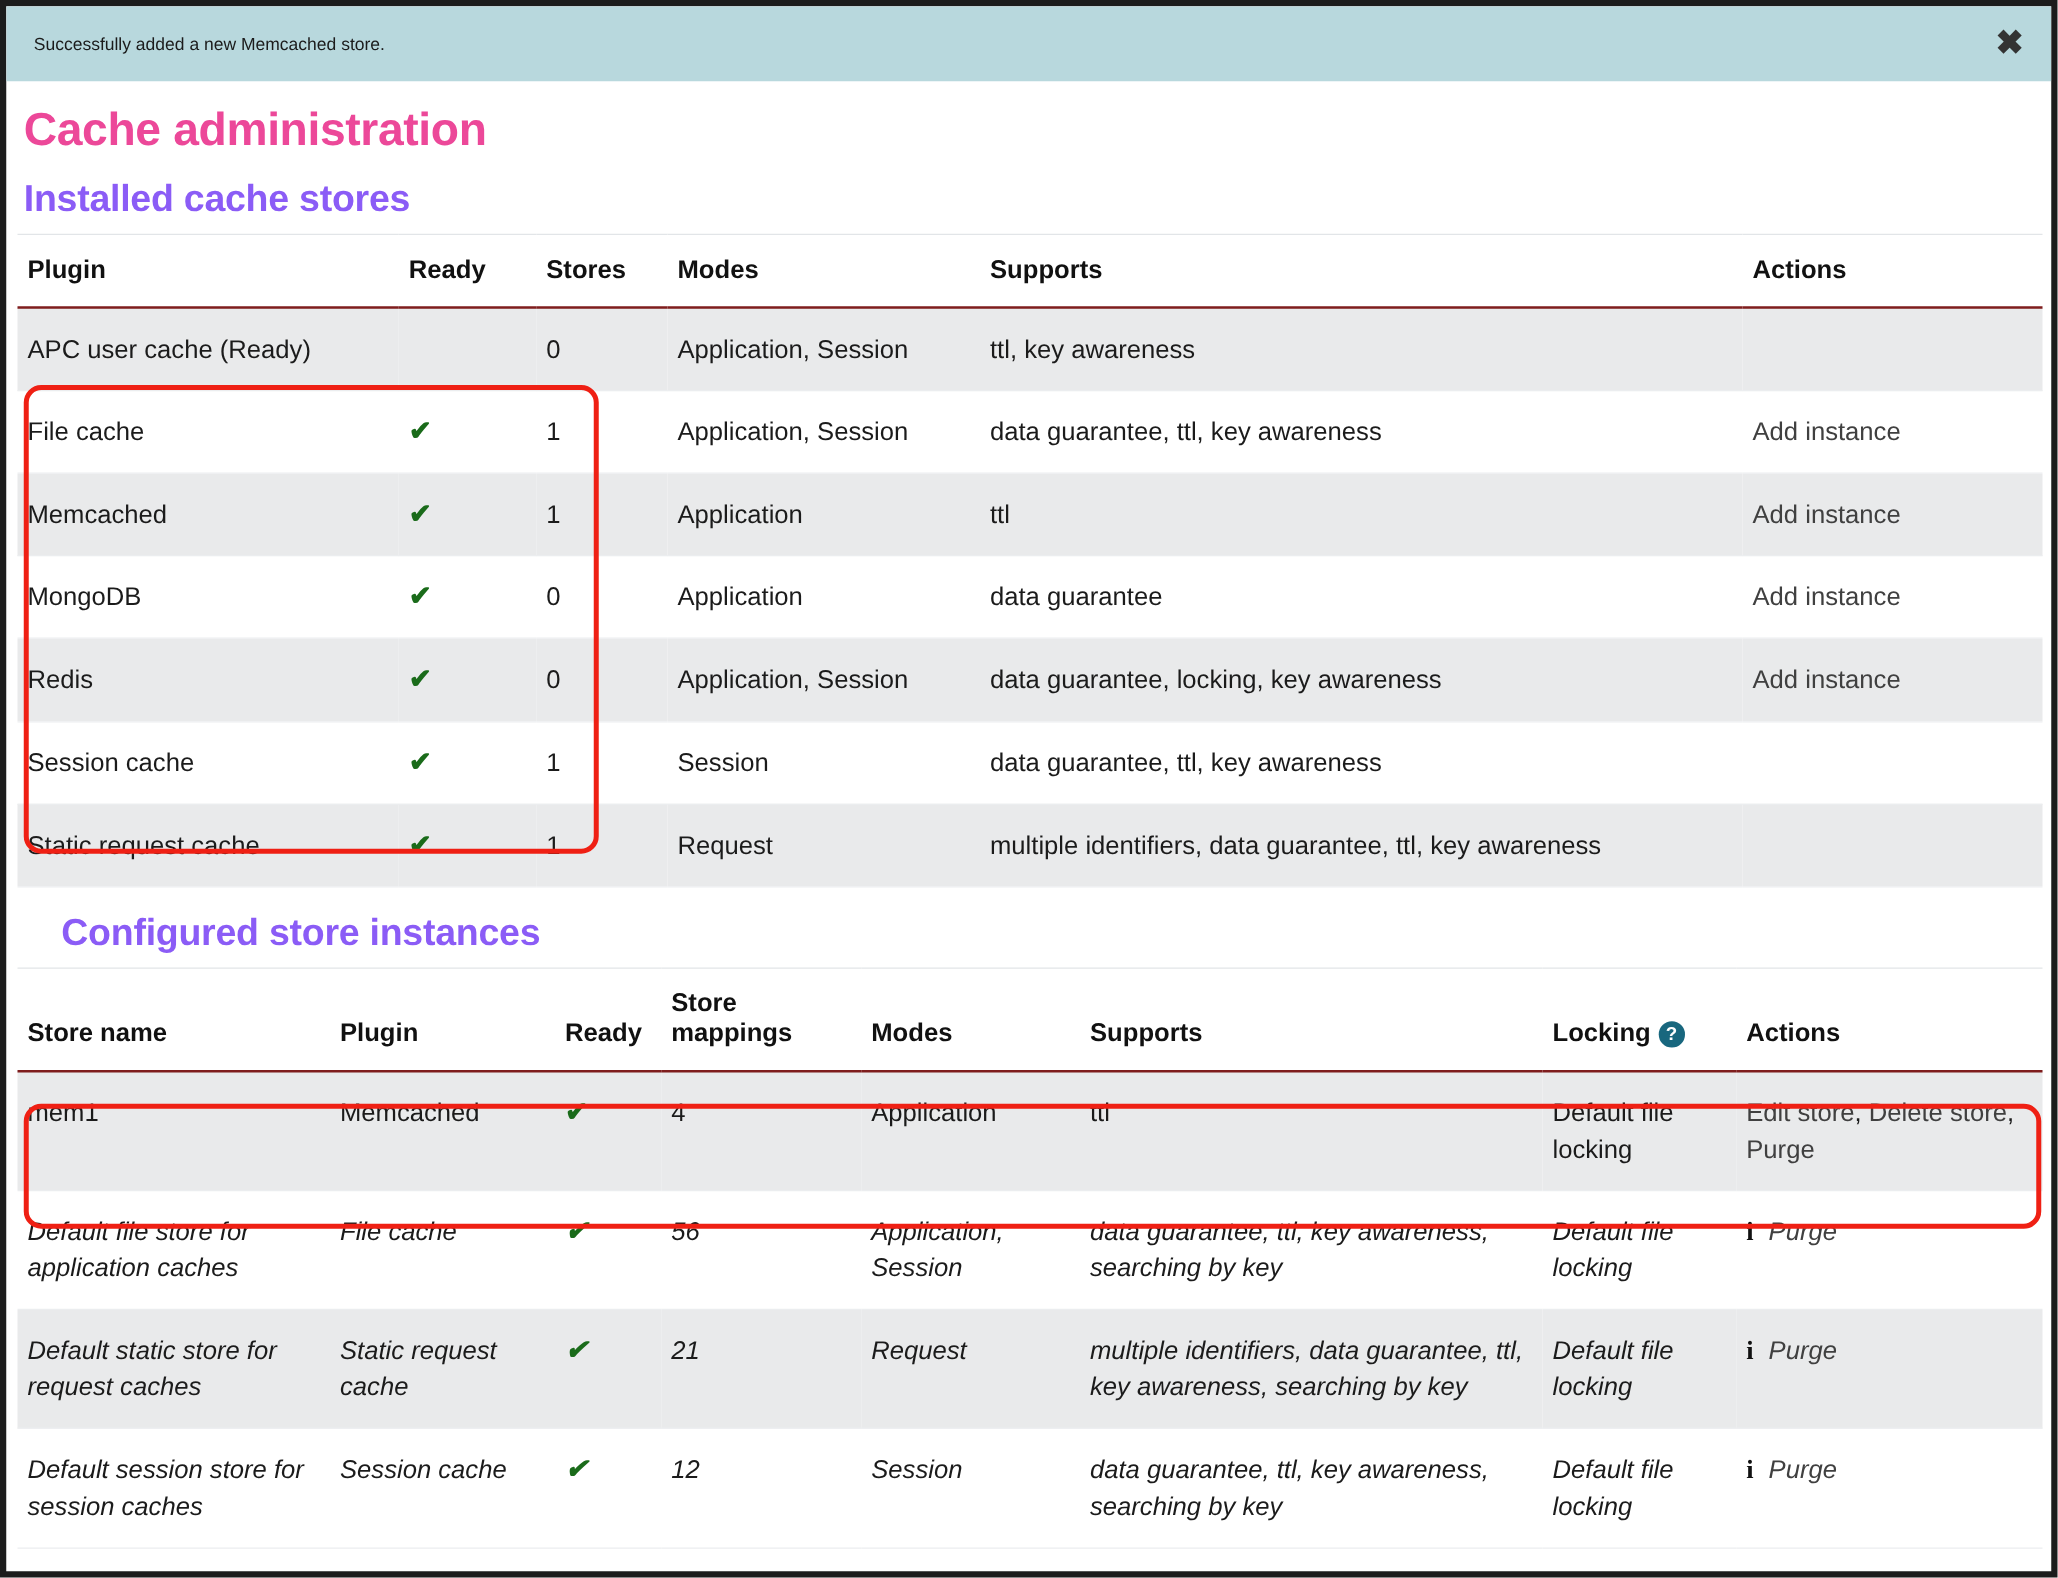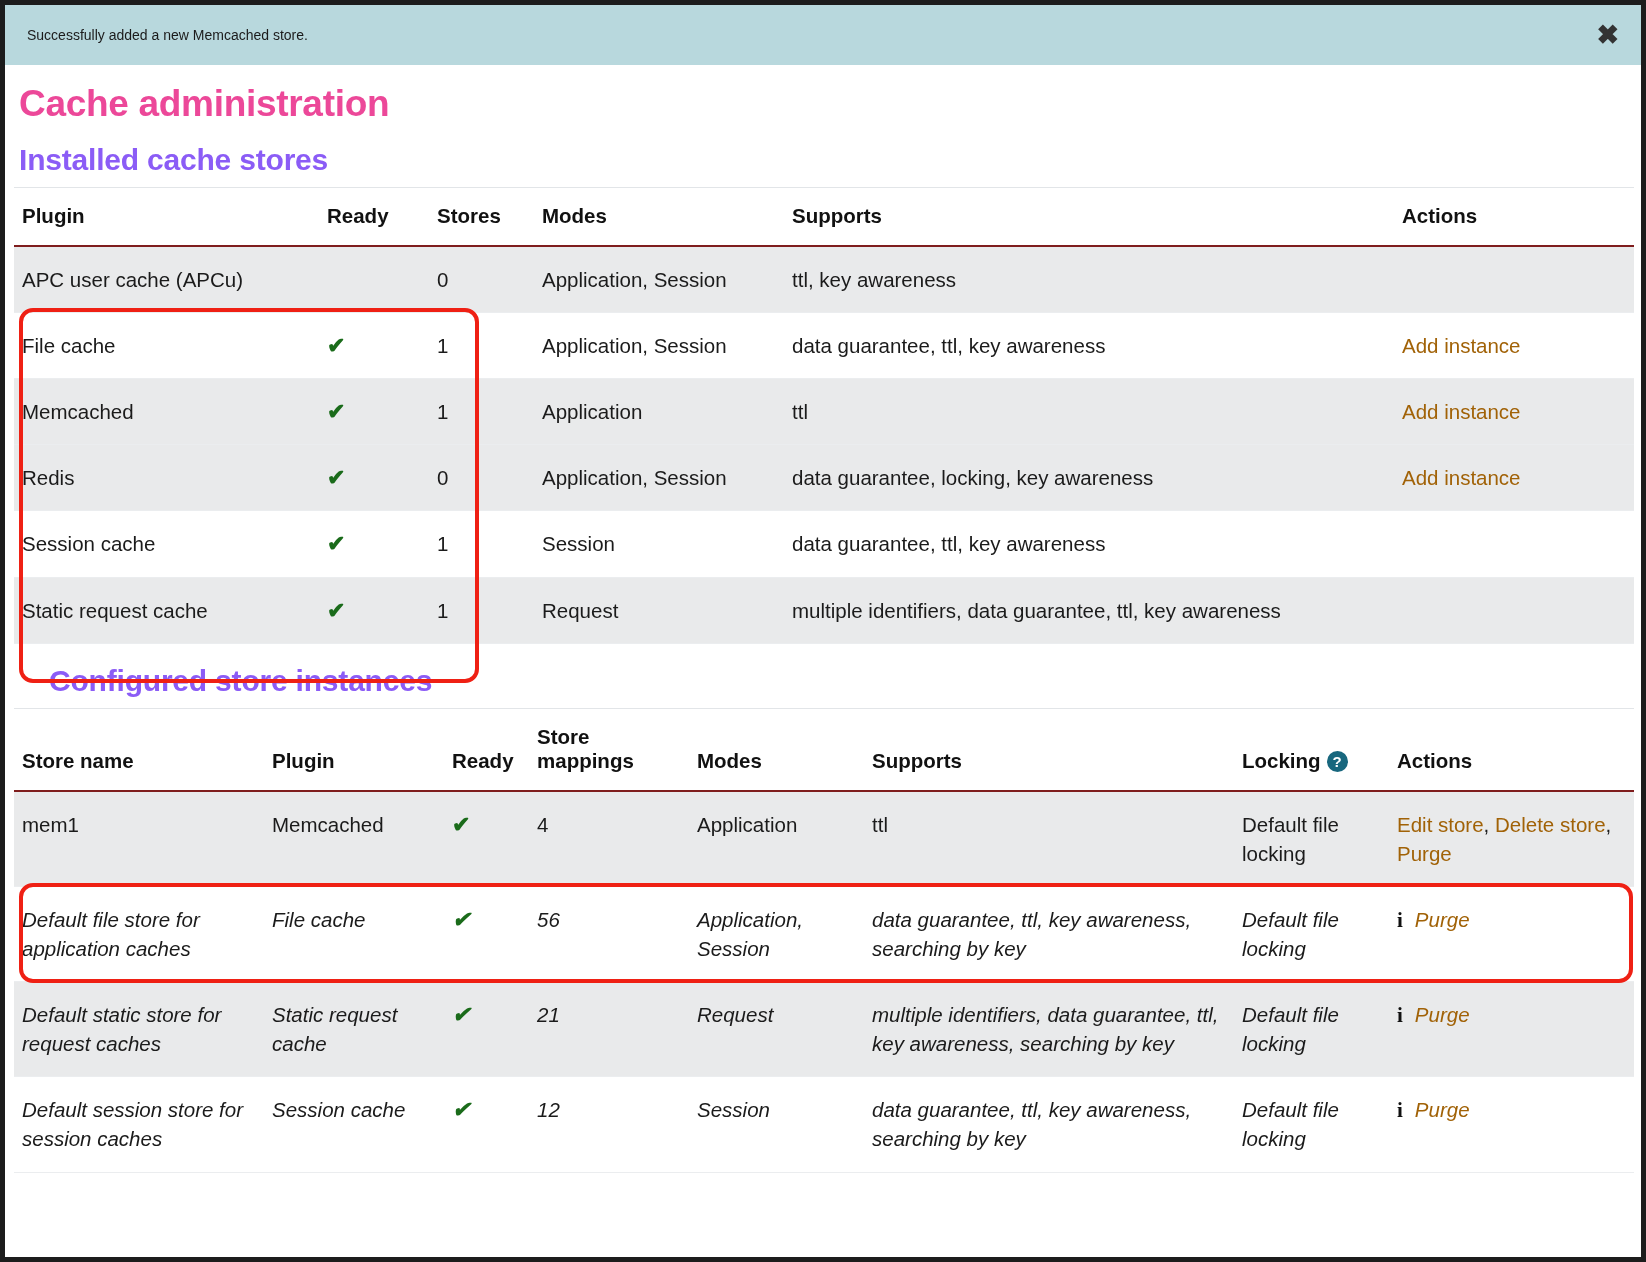--- a/index.html
+++ b/index.html
@@ -79,21 +79,21 @@
     color: #1b1b1b;
     padding: 18px 8px;
     vertical-align: top;
     border-bottom: 1px solid #ebedef;
     line-height: 1.42;
   }
   table.grid tbody tr.odd { background: #e9eaeb; }
   table.grid tbody tr.even { background: #ffffff; }
 
   .check { color: #1a6b1a; font-size: 22px; font-weight: bold; line-height: 1; }
-  a.lnk { color: #a16207; text-decoration: none; }
+  a.lnk { color: #404040; text-decoration: none; }
   .italic-row td { font-style: italic; }
   .info-i {
     font-weight: bold;
     font-style: normal;
     color: #111;
     font-size: 21px;
     margin-right: 12px;
     font-family: "Liberation Serif", serif;
   }
   .help-badge {
@@ -150,41 +150,49 @@
         <th>Plugin</th>
         <th>Ready</th>
         <th>Stores</th>
         <th>Modes</th>
         <th>Supports</th>
         <th>Actions</th>
       </tr>
     </thead>
     <tbody id="installed-body">
         <tr class="odd">
-          <td>APC user cache (APCu)</td>
+          <td>APC user cache (Ready)</td>
           <td><span class="check"></span></td>
           <td>0</td>
           <td>Application, Session</td>
           <td>ttl, key awareness</td>
           <td></td>
         </tr>
         <tr class="even">
           <td>File cache</td>
           <td><span class="check">✔</span></td>
           <td>1</td>
           <td>Application, Session</td>
           <td>data guarantee, ttl, key awareness</td>
           <td><a class="lnk" href="#">Add instance</a></td>
         </tr>
         <tr class="odd">
           <td>Memcached</td>
           <td><span class="check">✔</span></td>
           <td>1</td>
           <td>Application</td>
           <td>ttl</td>
+          <td><a class="lnk" href="#">Add instance</a></td>
+        </tr>
+        <tr class="even">
+          <td>MongoDB</td>
+          <td><span class="check">✔</span></td>
+          <td>0</td>
+          <td>Application</td>
+          <td>data guarantee</td>
           <td><a class="lnk" href="#">Add instance</a></td>
         </tr>
         <tr class="odd">
           <td>Redis</td>
           <td><span class="check">✔</span></td>
           <td>0</td>
           <td>Application, Session</td>
           <td>data guarantee, locking, key awareness</td>
           <td><a class="lnk" href="#">Add instance</a></td>
         </tr>

